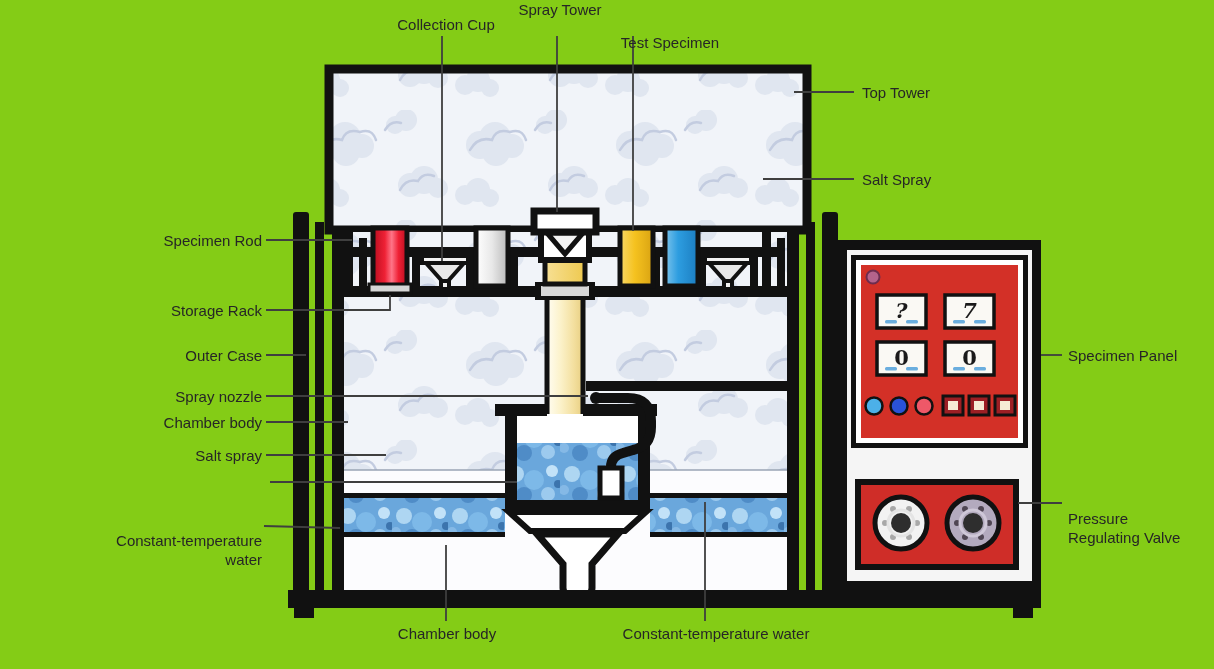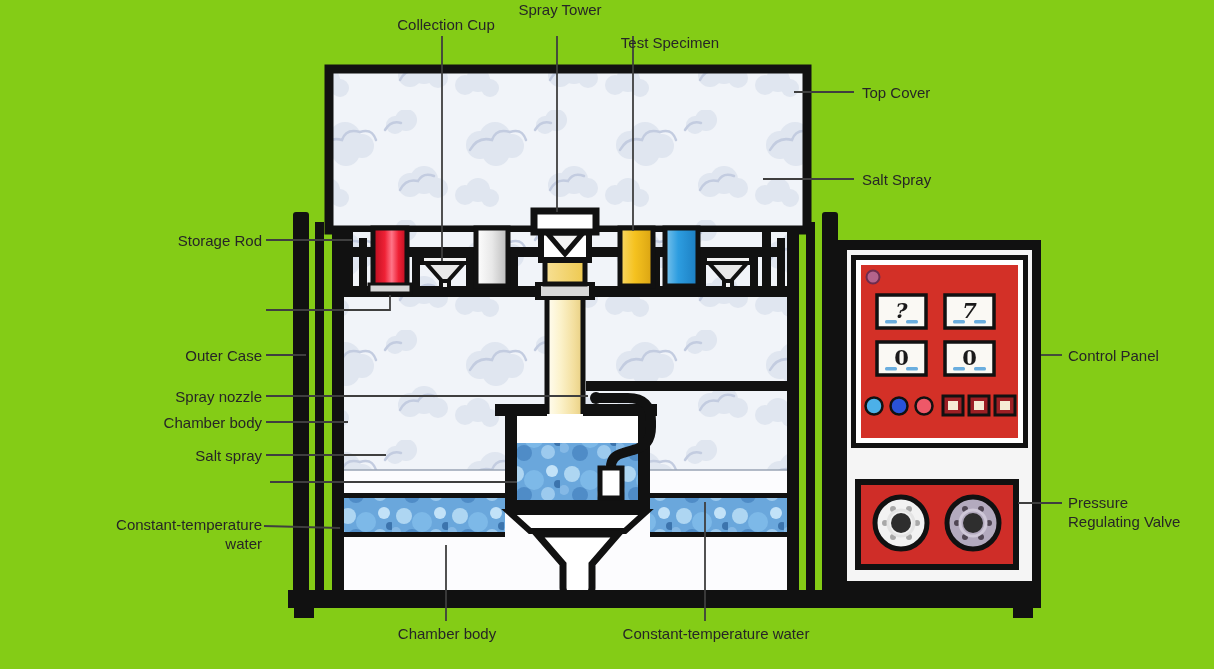--- a/index.html
+++ b/index.html
@@ -2,21 +2,21 @@
 <html><head>
 <meta charset="utf-8">
 <style>
   html,body{margin:0;padding:0;background:#fff;}
   #stage{position:relative;width:1214px;height:669px;background:#84cc16;
          font-family:"Liberation Sans",sans-serif;overflow:hidden;}
   #stage svg{position:absolute;left:0;top:0;}
   .lbl{position:absolute;font-size:15px;color:#262626;line-height:19px;white-space:nowrap;}
   .lbl.center{transform:translateX(-50%);}
   .lbl.rt{left:0;width:262px;text-align:right;}
-  .lbl.wrap{white-space:normal;}
+  .lbl.wrap{white-space:normal;margin-top:16px;}
   .disp{position:absolute;width:49px;height:30px;text-align:center;
         font-family:"DejaVu Serif",serif;font-weight:bold;font-size:21px;
         color:#1a1a1a;line-height:30px;}
   .disp.it{font-style:italic;}
 </style>
 </head>
 <body>
 
 <div id="stage">
 
@@ -287,30 +287,31 @@
     <path d="M1018 503 H1062"></path>
     <path d="M446 545 V621"></path>
     <path d="M705 502 V621"></path>
   </g>
 </svg>
 
 <div class="lbl center" style="left:446px;top:15px">Collection Cup</div>
 <div class="lbl center" style="left:560px;top:0">Spray Tower</div>
 <div class="lbl center" style="left:670px;top:33px">Test Specimen</div>
 
-<div class="lbl rt" style="top:231px">Storage Rod</div>
+<div class="lbl rt" style="top:231px">Specimen Rod</div>
+<div class="lbl rt" style="top:301px">Storage Rack</div>
 <div class="lbl rt" style="top:387px">Spray nozzle</div>
 <div class="lbl rt" style="top:346px">Outer Case</div>
 <div class="lbl rt" style="top:413px">Chamber body</div>
 <div class="lbl rt" style="top:446px">Salt spray</div>
 <div class="lbl wrap" style="left:82px;top:515px;width:180px;text-align:right">Constant-temperature water</div>
 
-<div class="lbl" style="left:862px;top:83px">Top Cover</div>
+<div class="lbl" style="left:862px;top:83px">Top Tower</div>
 <div class="lbl" style="left:862px;top:170px">Salt Spray</div>
-<div class="lbl" style="left:1068px;top:346px">Control Panel</div>
+<div class="lbl" style="left:1068px;top:346px">Specimen Panel</div>
 <div class="lbl wrap" style="left:1068px;top:493px;width:130px">Pressure Regulating Valve</div>
 
 <div class="lbl center" style="left:447px;top:624px">Chamber body</div>
 <div class="lbl center" style="left:716px;top:624px">Constant-temperature water</div>
 
 <div class="disp it" style="left:877px;top:296px">?</div>
 <div class="disp it" style="left:945px;top:296px">7</div>
 <div class="disp" style="left:877px;top:343px">0</div>
 <div class="disp" style="left:945px;top:343px">0</div>
 

